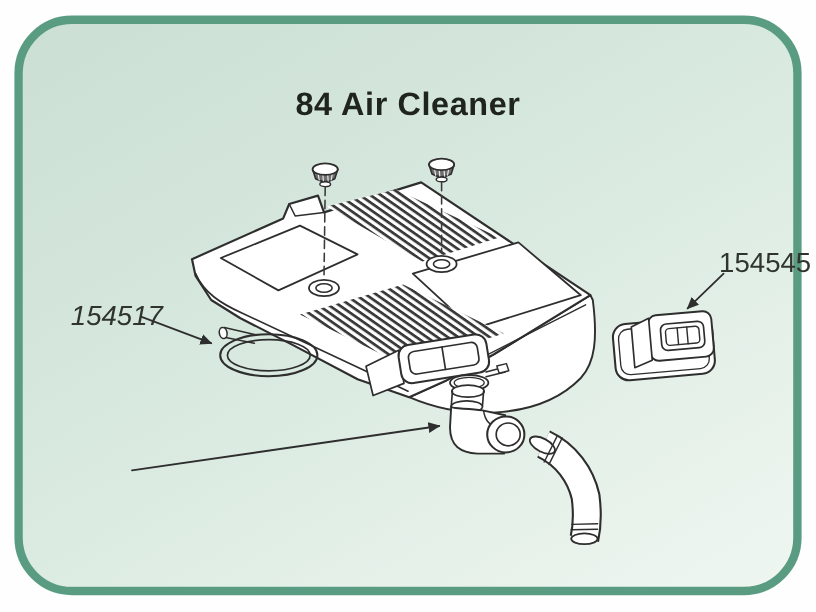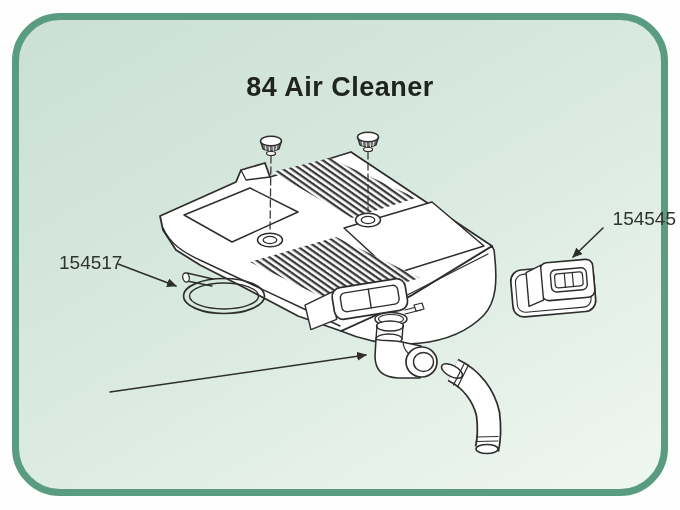--- a/index.html
+++ b/index.html
@@ -13,24 +13,24 @@
     border:7px solid #5a9c82;border-radius:48px;
     background:linear-gradient(150deg,#cbdfd5 0%,#d8e9df 45%,#e9f3ec 85%,#eef6f0 100%);
   }
   .art{position:absolute;left:0;top:0;}
   .title{
     position:absolute;left:0;top:52px;width:100%;
     text-align:center;font-size:27px;font-weight:700;color:#20241f;
     letter-spacing:0.5px;
   }
   .lbl{
-    position:absolute;font-size:19px;line-height:22px;color:#30342f;
+    position:absolute;font-size:23px;line-height:22px;color:#30342f;
     white-space:nowrap;
   }
-  .lbl-gasket{left:40px;top:232px;}
+  .lbl-gasket{left:40px;top:232px;font-style:italic;}
   .lbl-elbow{left:38px;top:360px;}
   .lbl-seal{left:555px;top:188px;width:102px;text-align:right;}
 </style>
 </head>
 <body>
 
 <div class="stage">
   <div class="panel">
 
     <div class="title">84 Air Cleaner</div>

